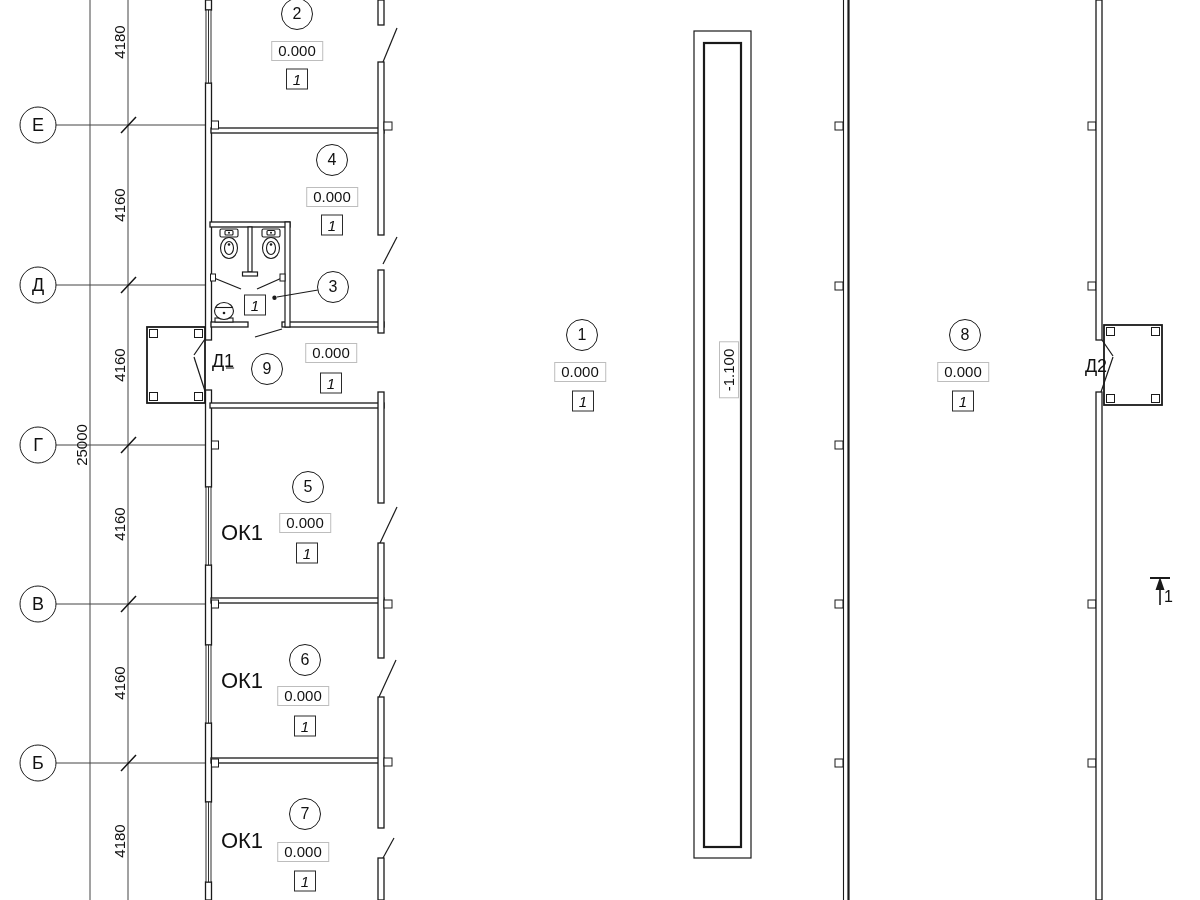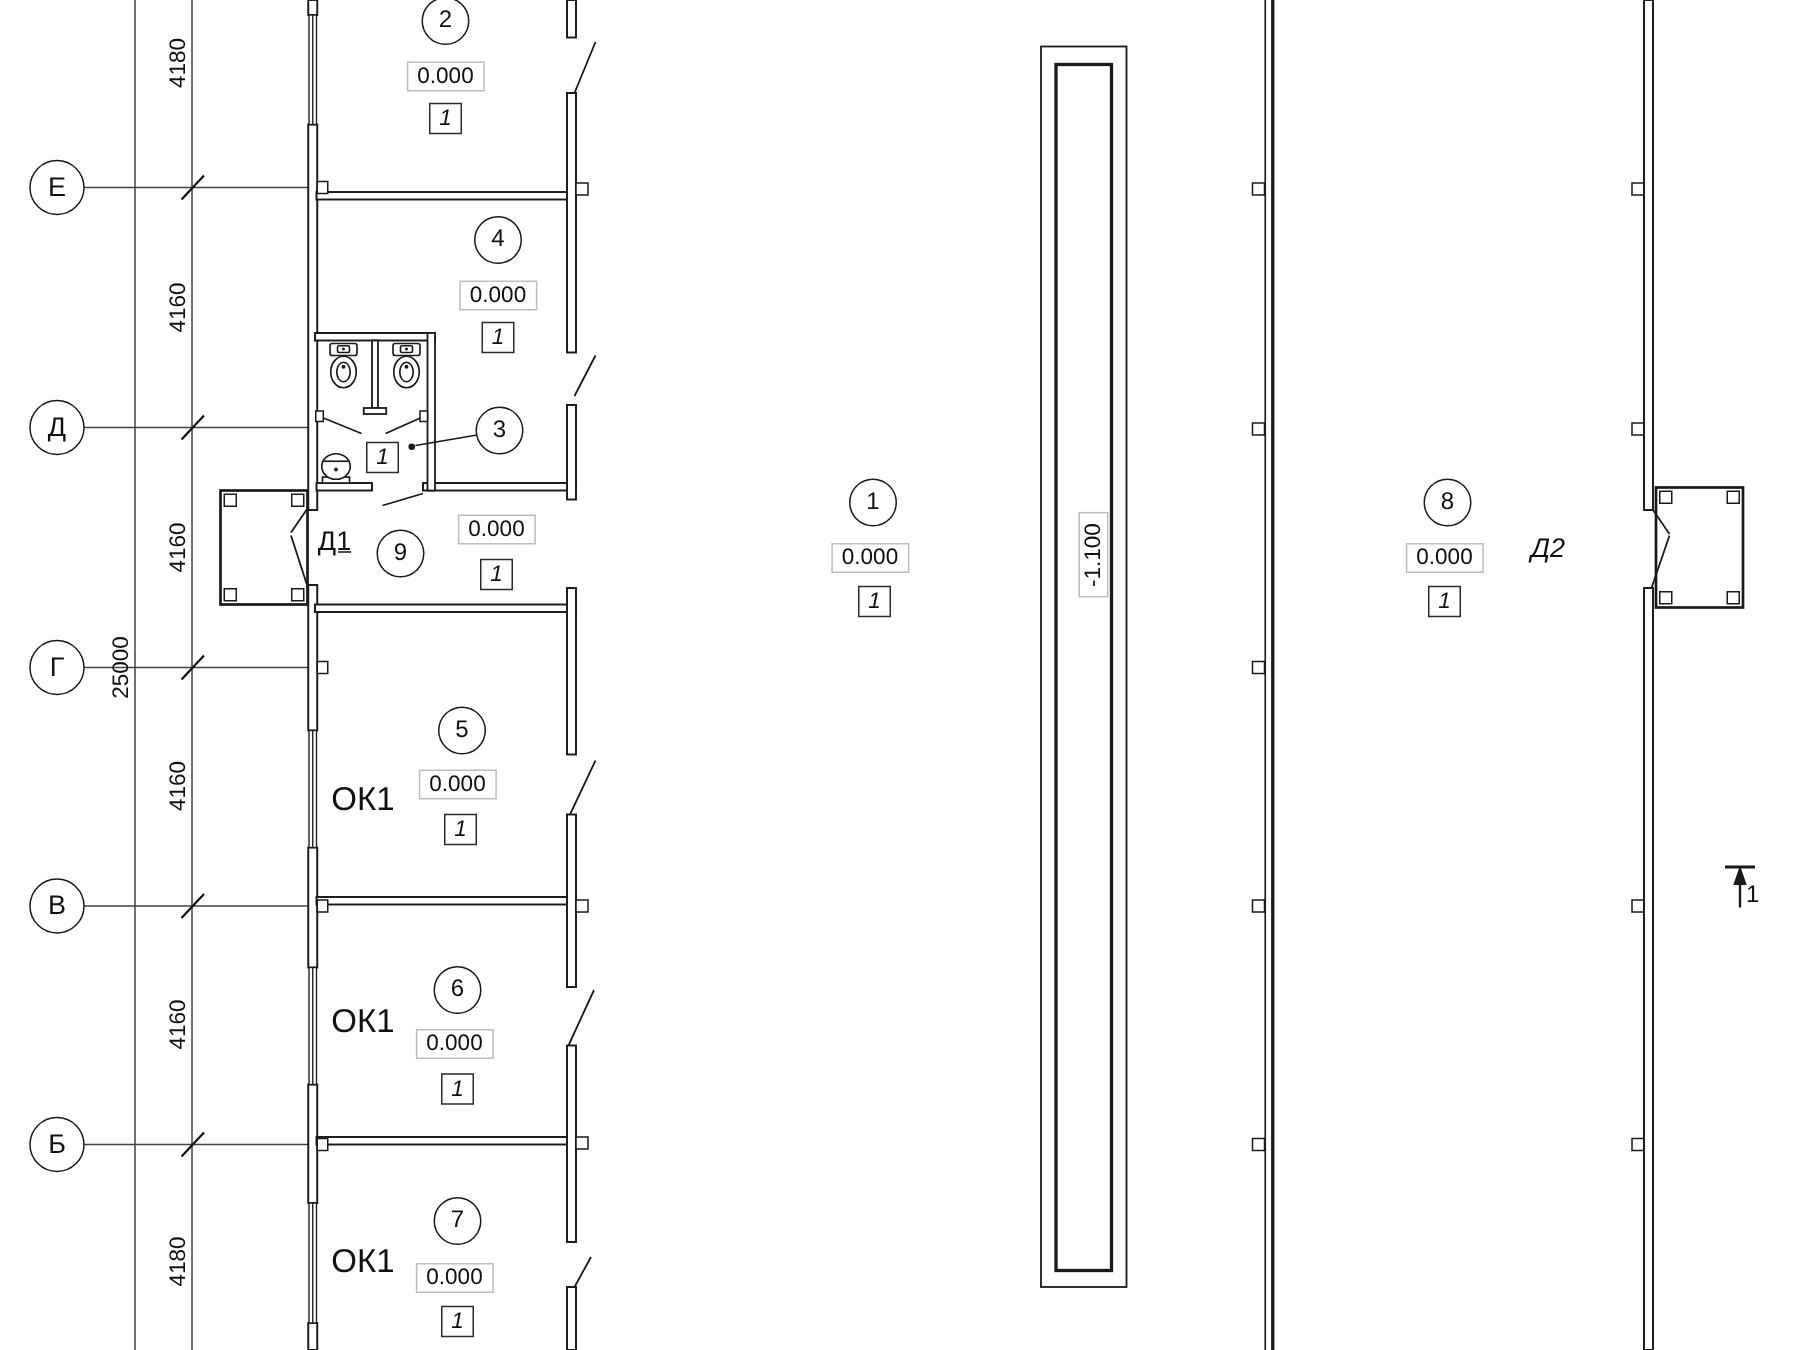--- a/index.html
+++ b/index.html
@@ -261,19 +261,19 @@
   <div class="tag" style="left:332px;top:225px;">1</div>
   <div class="tag" style="left:255px;top:305px;">1</div>
   <div class="tag" style="left:331px;top:383px;">1</div>
   <div class="tag" style="left:307px;top:553px;">1</div>
   <div class="tag" style="left:305px;top:726px;">1</div>
   <div class="tag" style="left:305px;top:881px;">1</div>
   <div class="tag" style="left:583px;top:401px;">1</div>
   <div class="tag" style="left:963px;top:401px;">1</div>
 
   <div class="lbl" style="left:223px;top:361px;text-decoration:underline;">Д1</div>
-  <div class="lbl" style="left:1032px;top:366px;font-style:italic;">Д2</div>
+  <div class="lbl" style="left:1096px;top:366px;">Д2</div>
   <div class="lbl sm" style="left:242px;top:533px;">ОК1</div>
   <div class="lbl sm" style="left:242px;top:681px;">ОК1</div>
   <div class="lbl sm" style="left:242px;top:841px;">ОК1</div>
   <div class="abs" style="left:1164px;top:588px;font-size:16px;">1</div>
 
 </div>
 
 </body></html>

